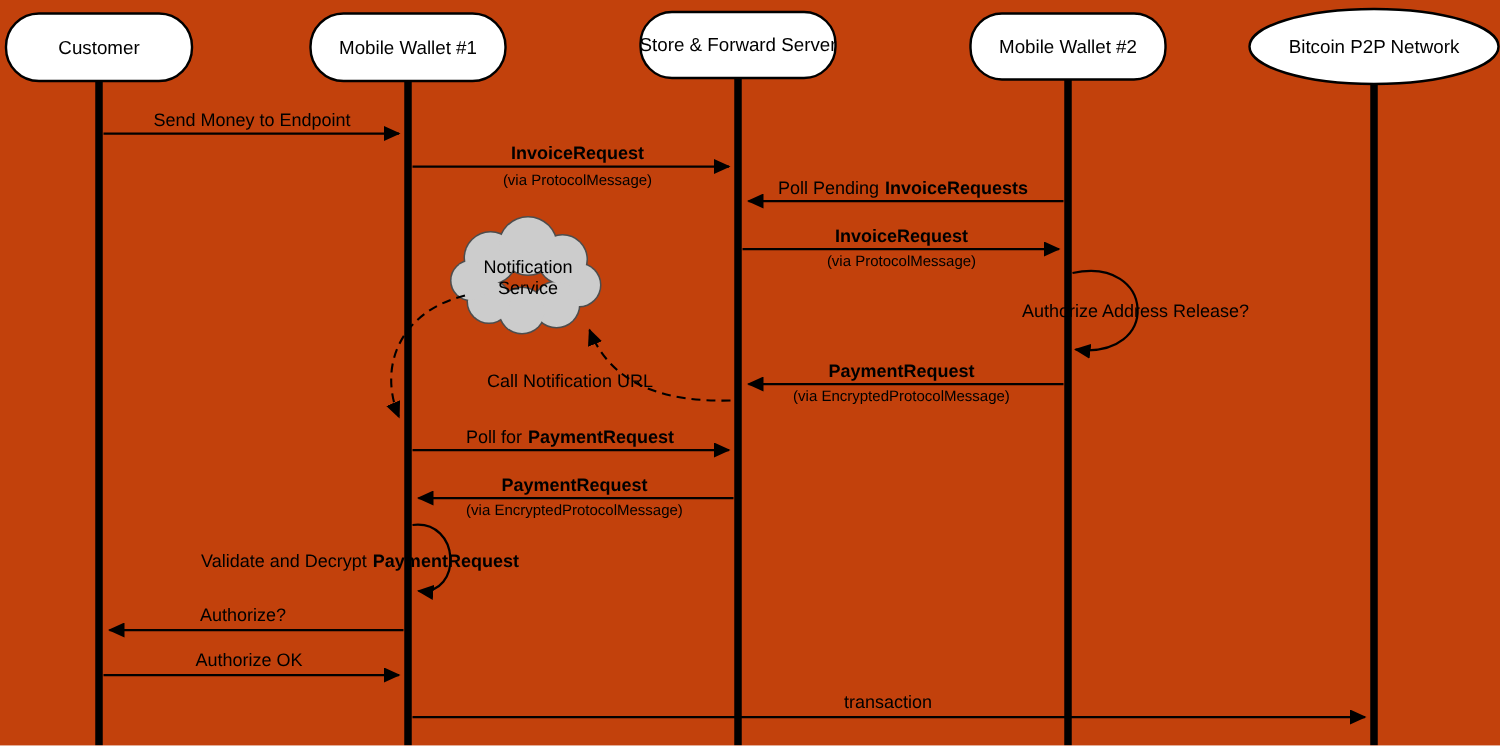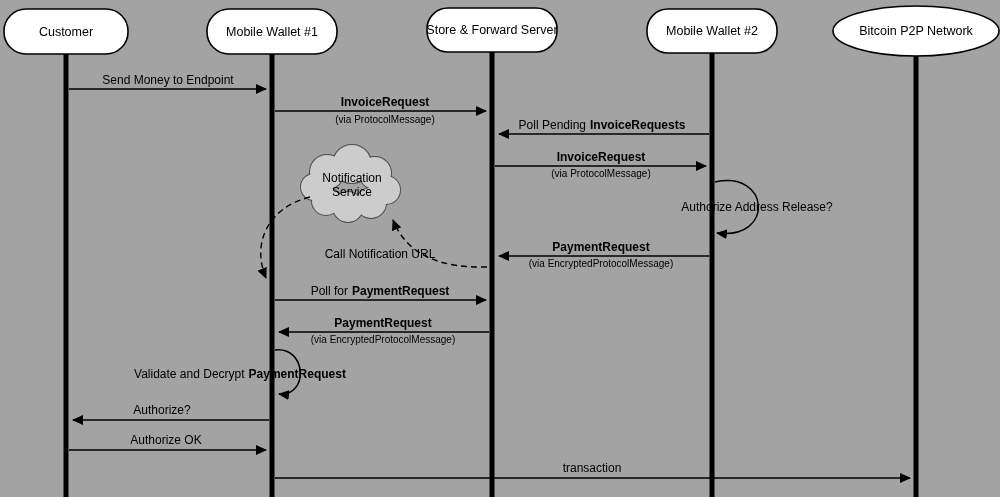--- a/index.html
+++ b/index.html
@@ -4,21 +4,21 @@
 <style>
   html, body {
     margin: 0;
     padding: 0;
     background: #ffffff;
   }
   .stage {
     position: relative;
     width: 1000px;
     height: 497px;
-    background: #a3a3a3;
+    background: #c2410c;
     overflow: hidden;
   }
   svg text {
     font-family: "Liberation Sans", "DejaVu Sans", sans-serif;
     fill: #000000;
   }
   .participant-label { font-size: 12.5px; }
   .msg-label { font-size: 12px; }
   .msg-bold  { font-size: 12px; font-weight: bold; }
   .msg-sub   { font-size: 10px; }

